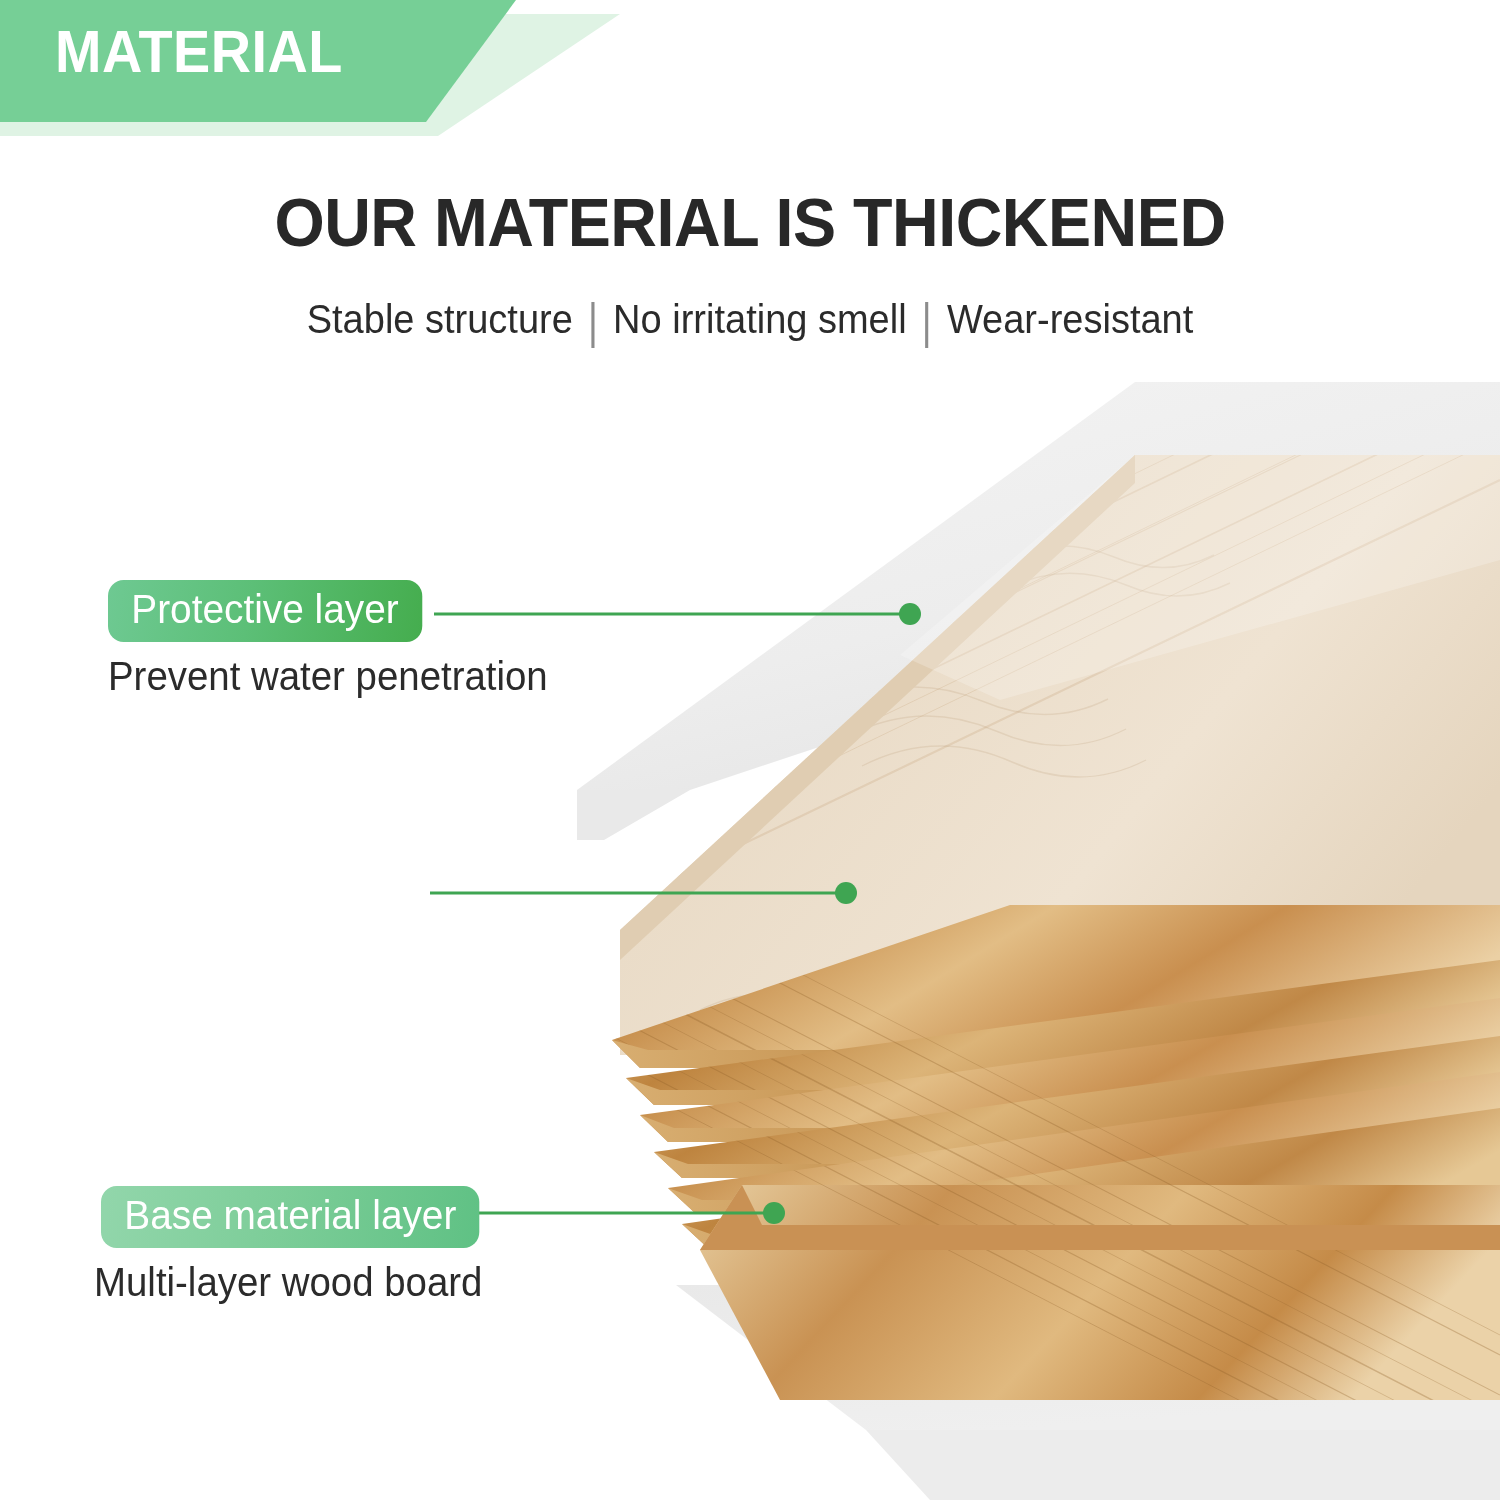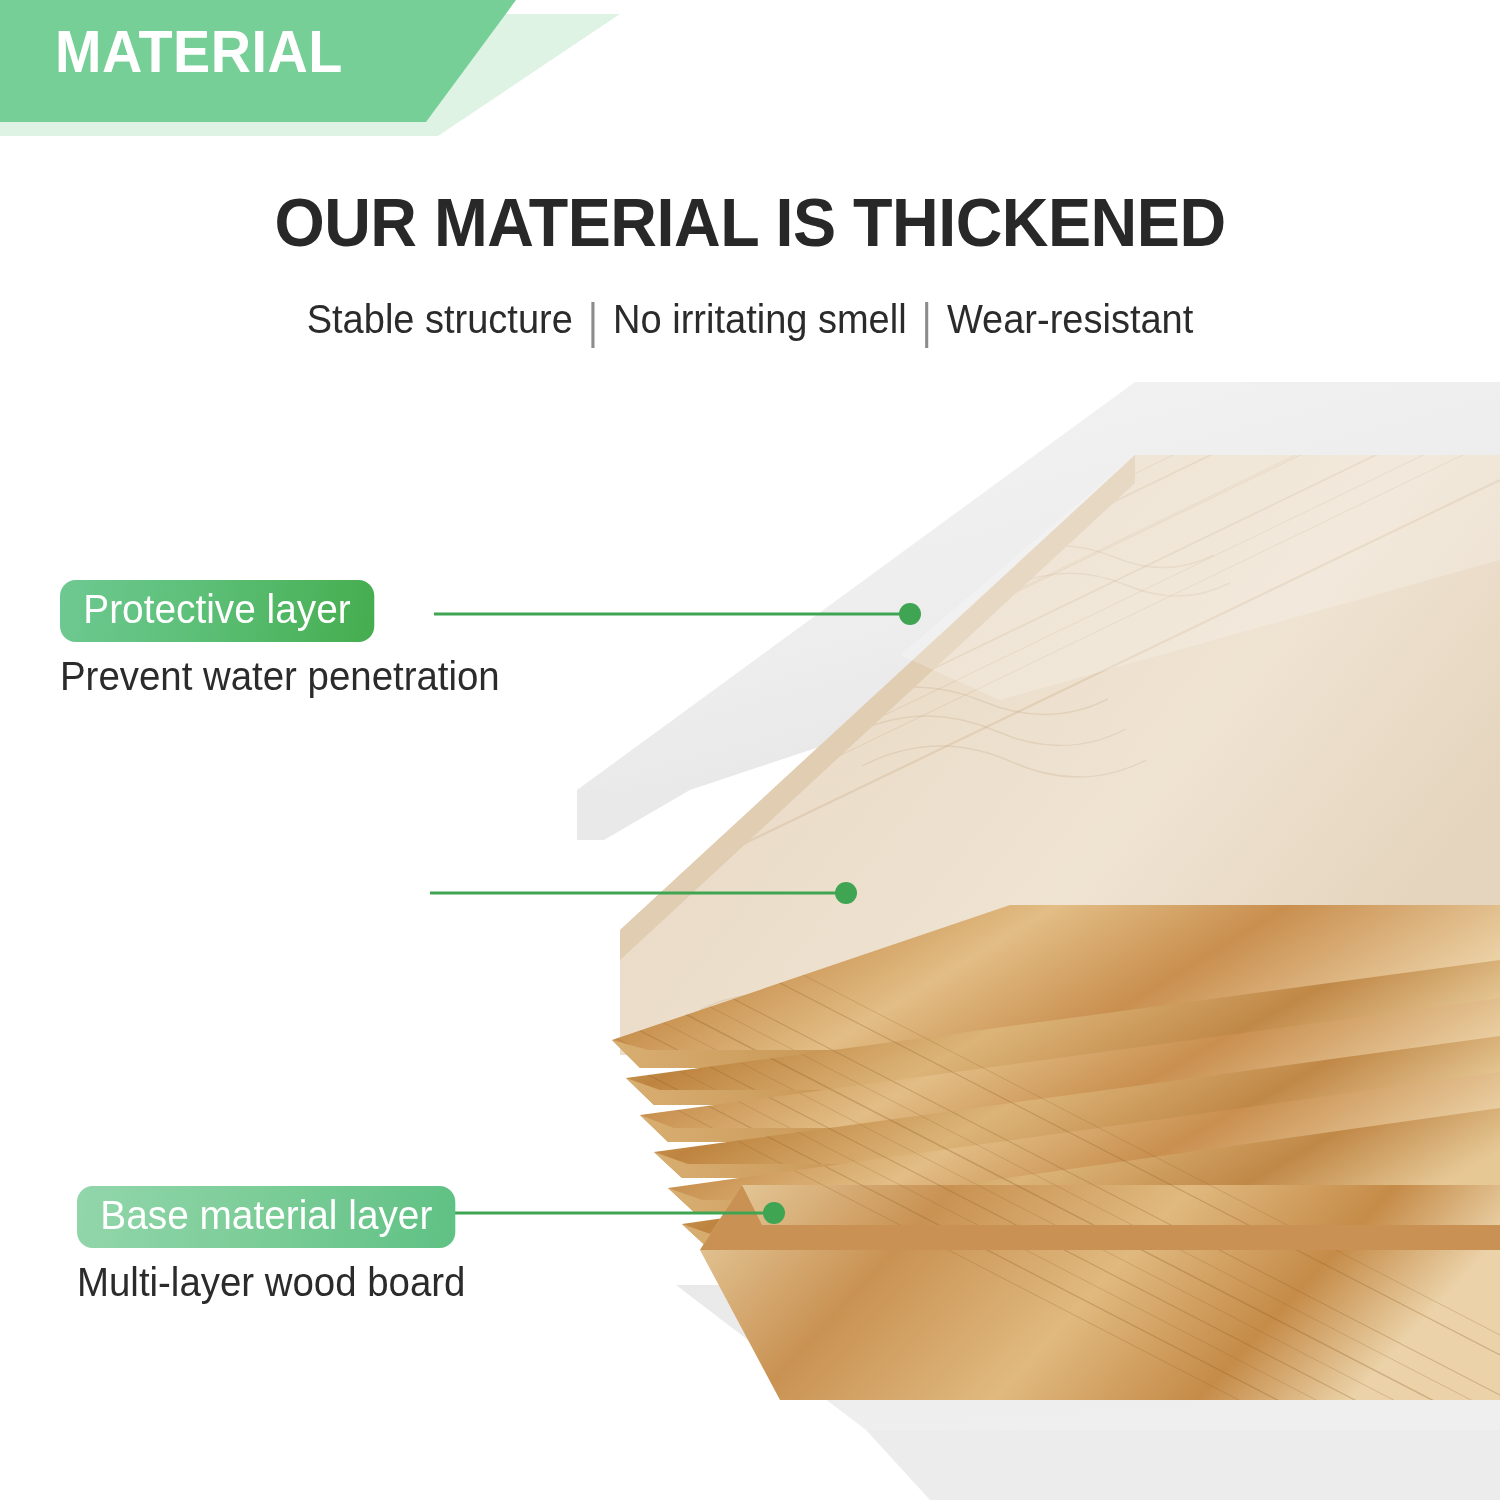--- a/index.html
+++ b/index.html
@@ -75,21 +75,21 @@
     font-weight:300;
     margin:0 16px;
     transform:scaleY(1.25);
     position:relative; top:2px;
   }
 
   
   #art { position:absolute; left:0; top:0; width:1500px; height:1500px; }
 
   
-  .callout { position:absolute; }
+  .callout { position:absolute;margin-left:48px; }
   .pill {
     display:inline-block;
     border-radius:16px;
     padding:9px 24px 12px 24px;
     color:#ffffff;
     font-size:40px;
     line-height:1.02;
     white-space:nowrap;
     transform:scaleX(0.97);
     transform-origin:left center;
@@ -100,21 +100,21 @@
     margin-top:10px;
     font-size:40px;
     line-height:1.22;
     color:#2b2b2b;
     white-space:nowrap;
     transform:scaleX(0.96);
     transform-origin:left top;
   }
   #co-protective { left:60px; top:580px; }
   #co-decorative { left:56px; top:862px; }
-  #co-base       { left:77px; top:1186px; }
+  #co-base       { left:46px; top:1186px;text-align:center; }
   #co-decorative .desc { padding-left:4px; }
 
   
   #leaders { position:absolute; left:0; top:0; width:1500px; height:1500px; }
 </style>
 </head>
 <body>
 
 <div id="page">
 

